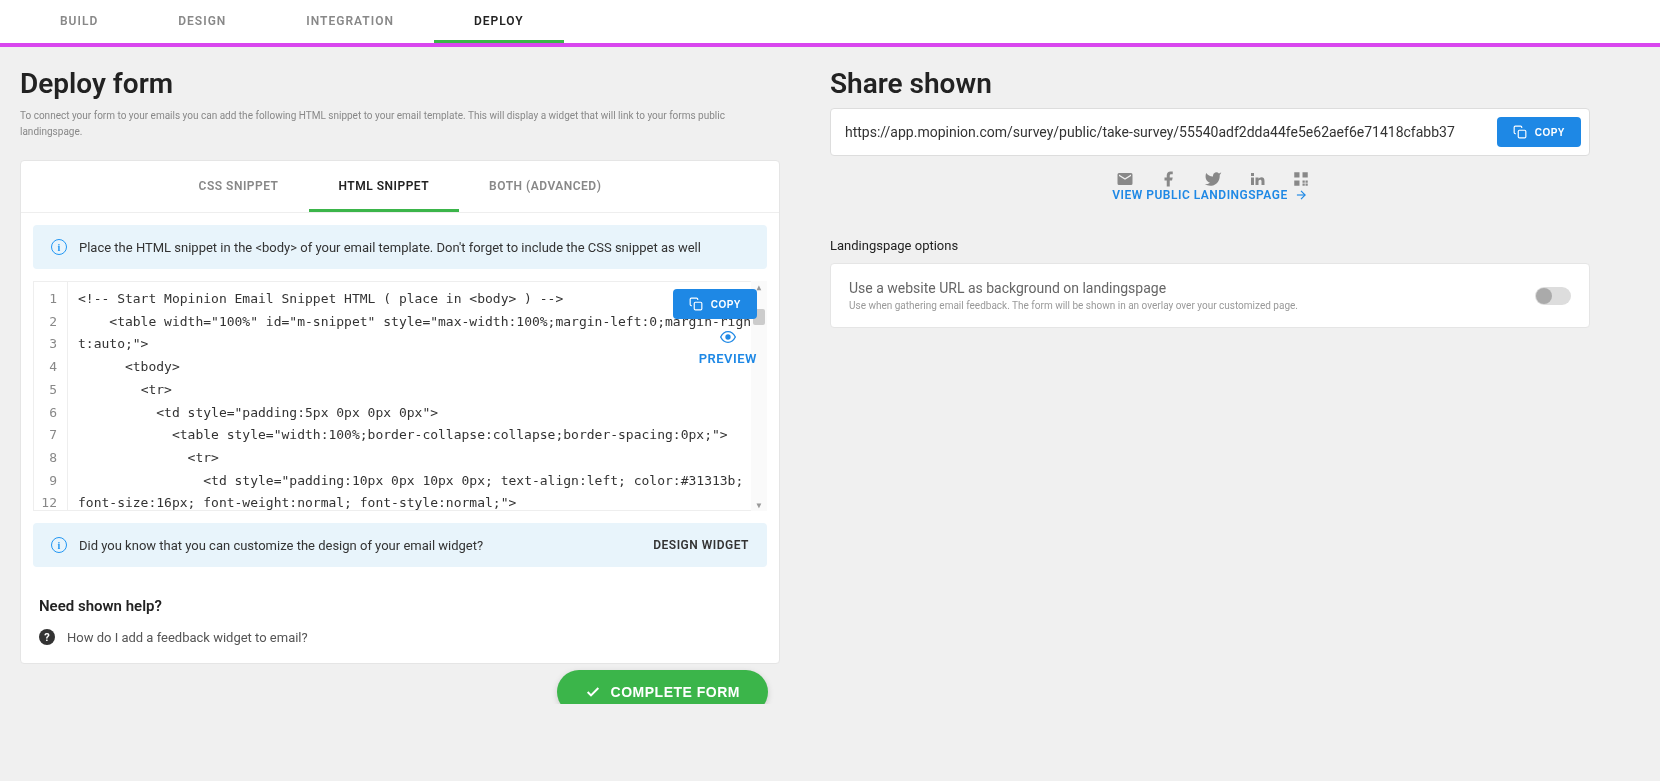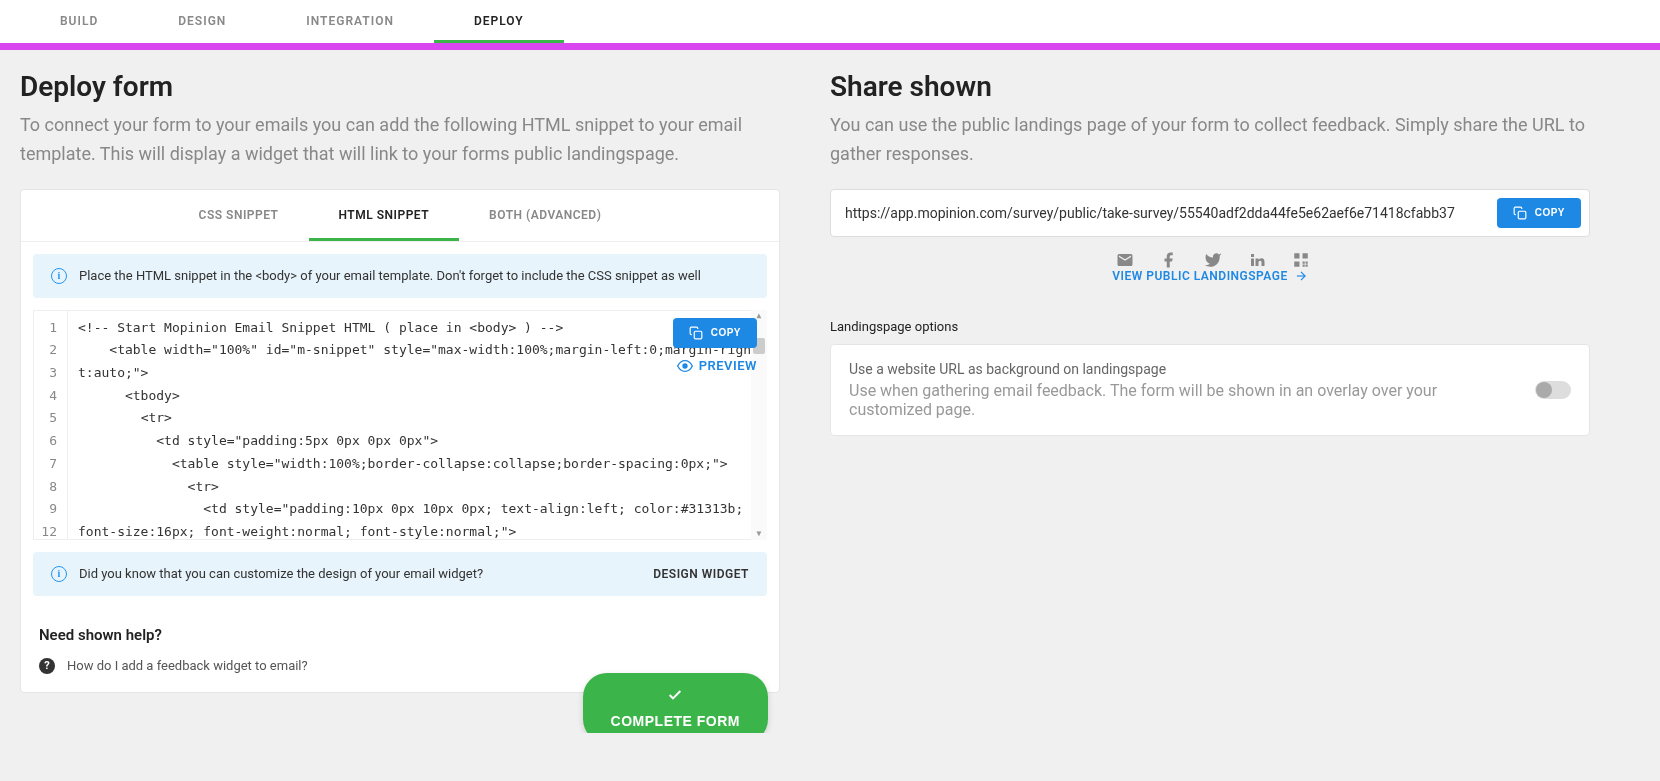--- a/index.html
+++ b/index.html
@@ -4,21 +4,21 @@
 <style>
 * { box-sizing: border-box; margin: 0; padding: 0; }
 body {
   font-family: -apple-system, BlinkMacSystemFont, "Segoe UI", Roboto, sans-serif;
   background: #f0f0f0;
   color: #333;
   font-size: 14px;
 }
 .topnav {
   background: #fff;
-  border-bottom: 7px solid #d946ef;
+  border-bottom: 4px solid #d946ef;
   display: flex;
   padding: 0 20px;
 }
 .topnav-item {
   padding: 14px 40px 12px 40px;
   font-size: 12px;
   font-weight: 600;
   letter-spacing: 1px;
   color: #888;
   cursor: pointer;
@@ -29,21 +29,21 @@
   border-bottom-color: #3bb54a;
 }
 .content {
   display: flex;
   padding: 20px 20px 40px 20px;
   gap: 50px;
 }
 .col-left { flex: 1; max-width: 760px; }
 .col-right { flex: 1; max-width: 760px; }
 h2 { font-size: 28px; font-weight: 600; color: #222; margin-bottom: 8px; }
-.subtext { color: #888; font-size: 18px; line-height: 1.6; margin-bottom: 20px; }
+.subtext { color: #888; font-size: 10px; line-height: 1.6; margin-bottom: 20px; }
 .card {
   background: #fff;
   border-radius: 4px;
   border: 1px solid #e5e5e5;
   overflow: hidden;
 }
 .subtabbar {
   display: flex;
   justify-content: center;
   border-bottom: 1px solid #eee;
@@ -136,20 +136,21 @@
 }
 .preview-link {
   color: #1e88e5;
   font-size: 13px;
   font-weight: 600;
   letter-spacing: 0.5px;
   display: inline-flex;
   align-items: center;
   gap: 6px;
   cursor: pointer;
+  flex-direction: column;
 }
 .scrollbar {
   position: absolute;
   right: 0; top: 0; bottom: 0;
   width: 16px;
   background: #fafafa;
 }
 .scrollbar-thumb {
   position: absolute;
   right: 2px; left: 2px; top: 28px; height: 16px;
@@ -191,21 +192,20 @@
   font-weight: 600;
   letter-spacing: 0.5px;
   cursor: pointer;
   display: inline-flex;
   align-items: center;
   gap: 10px;
   position: absolute;
   right: 12px;
   bottom: -50px;
   box-shadow: 0 2px 6px rgba(0,0,0,0.15);
-  flex-direction: column;
 }
 .left-rel { position: relative; }
 .url-row {
   background: #fff;
   border: 1px solid #ddd;
   border-radius: 4px;
   display: flex;
   align-items: center;
   padding: 8px 8px 8px 14px;
   gap: 10px;
@@ -245,21 +245,21 @@
   background: #fff;
   border: 1px solid #e5e5e5;
   border-radius: 4px;
   padding: 16px 18px;
   display: flex;
   justify-content: space-between;
   align-items: center;
   gap: 20px;
 }
 .opt-label { font-size: 14px; color: #666; margin-bottom: 4px; }
-.opt-desc { font-size: 16px; color: #999; }
+.opt-desc { font-size: 10px; color: #999; }
 .toggle {
   width: 36px; height: 18px; background: #ddd; border-radius: 10px;
   position: relative; cursor: pointer; flex-shrink: 0;
 }
 .toggle-knob {
   width: 16px; height: 16px; background: #aaa; border-radius: 50%;
   position: absolute; top: 1px; left: 1px;
 }
 svg { display: block; }
 </style>
@@ -356,21 +356,20 @@
     <button class="complete-btn">
       <svg width="16" height="16" viewBox="0 0 24 24" fill="none" stroke="#fff" stroke-width="3">
         <polyline points="20 6 9 17 4 12"></polyline>
       </svg>
       <span>COMPLETE FORM</span>
     </button>
   </div>
 
   <div class="col-right">
     <h2>Share shown</h2>
-    <p class="subtext">You can use the public landings page of your form to collect feedback. Simply share the URL to gather responses.</p>
 
     <div class="url-row">
       <div class="url-text">https://app.mopinion.com/survey/public/take-survey/55540adf2dda44fe5e62aef6e71418cfabb37</div>
       <button class="btn-primary">
         <svg width="14" height="14" viewBox="0 0 24 24" fill="none" stroke="#fff" stroke-width="2">
           <rect x="9" y="9" width="13" height="13" rx="2"></rect>
             <path d="M5 15H4a2 2 0 0 1-2-2V4a2 2 0 0 1 2-2h9a2 2 0 0 1 2 2v1"></path>
         </svg>
         <span>COPY</span>
       </button>

